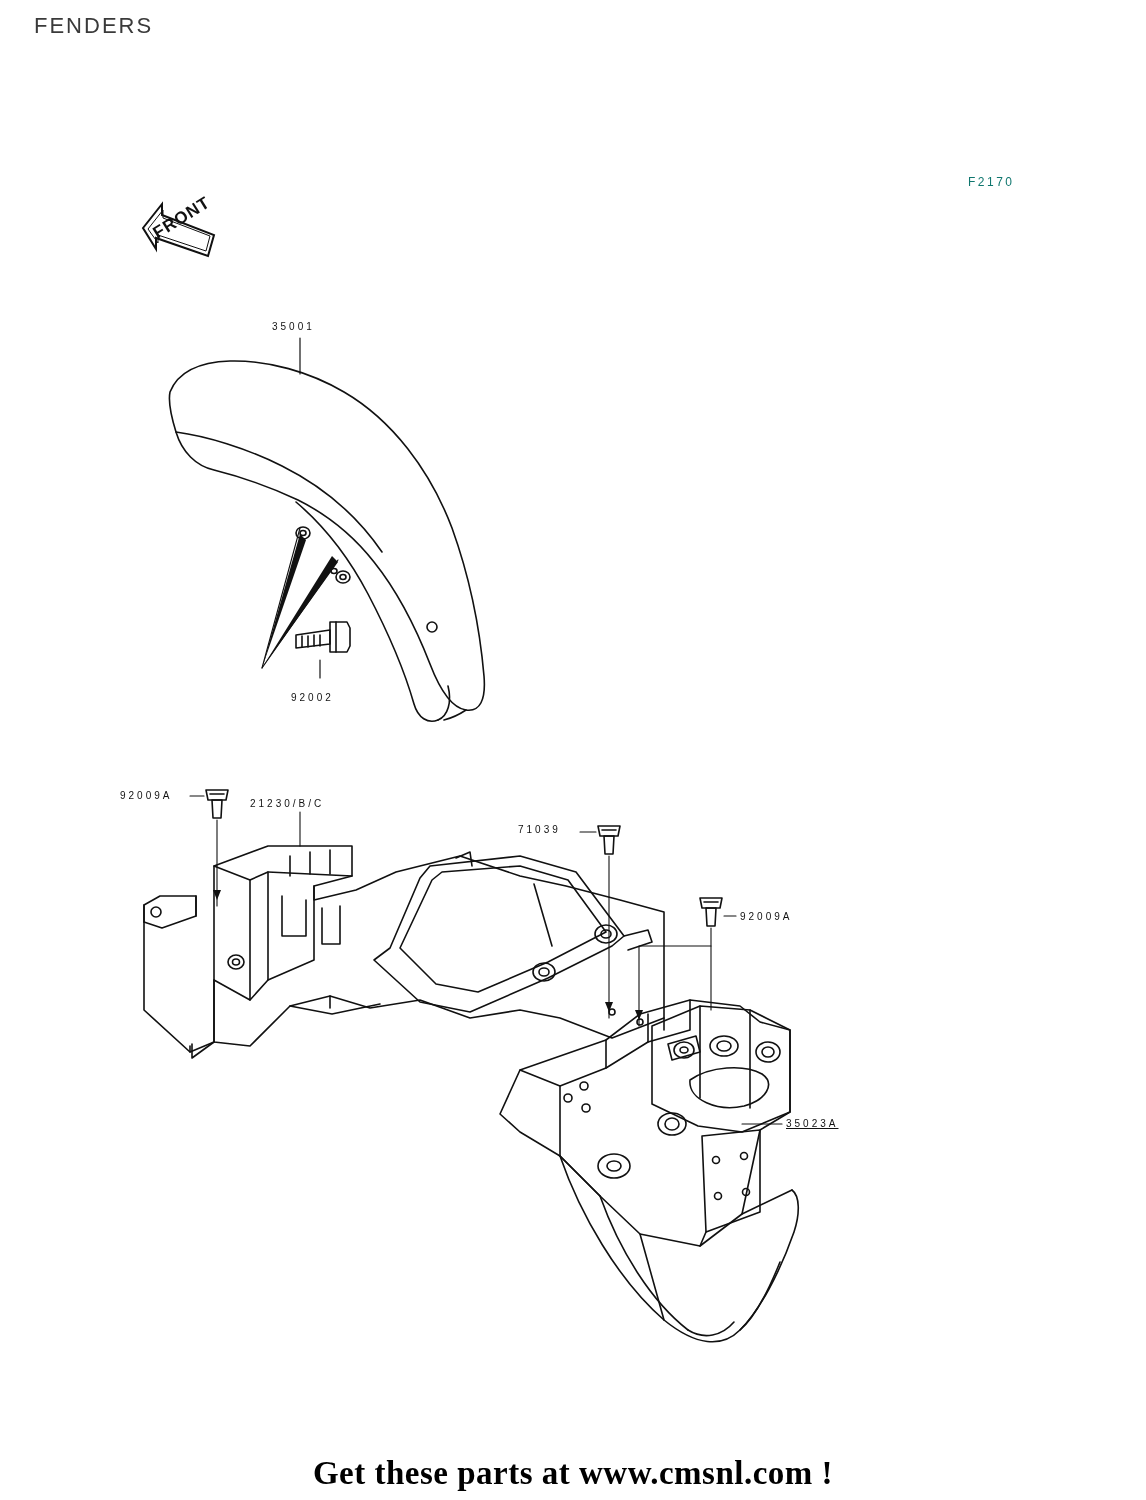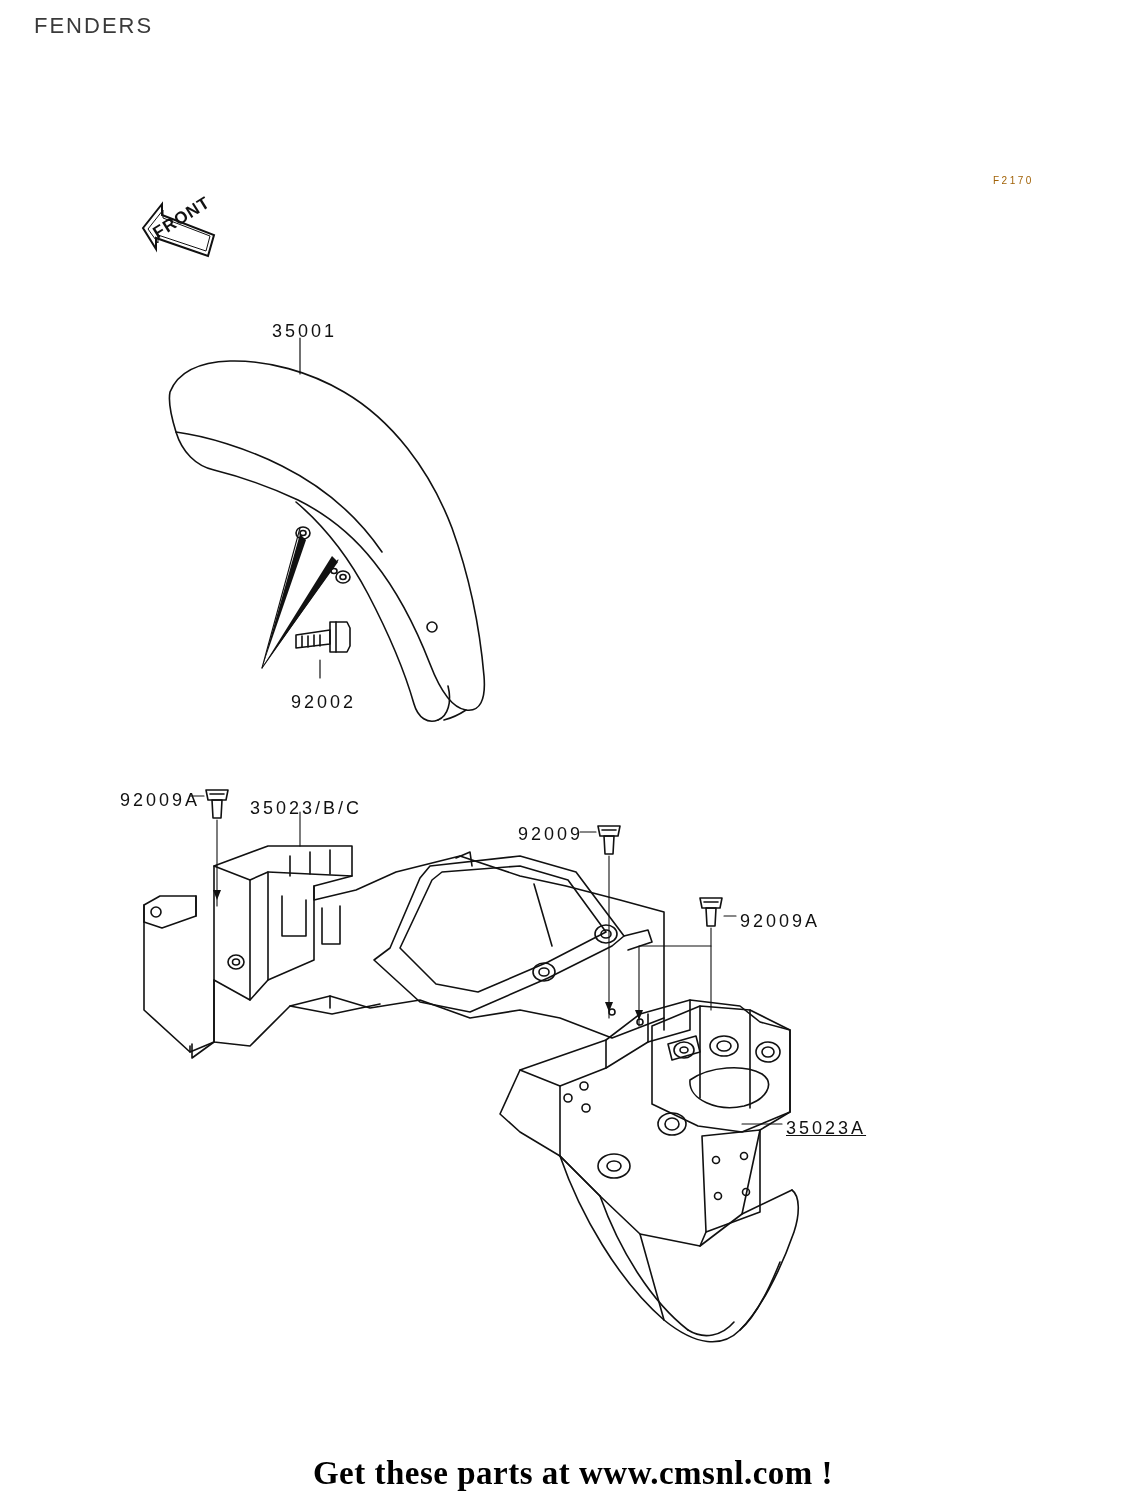--- a/index.html
+++ b/index.html
@@ -26,29 +26,28 @@
     top: 13px;
     font-size: 22px;
     letter-spacing: 2px;
     color: #3a3a3a;
     font-family: "Liberation Sans", sans-serif;
   }
   .fig-code {
     position: absolute;
     left: 968px;
     top: 175px;
+    font-size: 12px;
+    letter-spacing: 2.5px;
+    color: #0f766e;
+    font-family: "Liberation Sans", sans-serif;
+  }
+  .label {
+    position: absolute;
     font-size: 10px;
-    letter-spacing: 2.5px;
-    color: #a16207;
-    font-family: "Liberation Sans", sans-serif;
-    margin-left: 25px;
-  }
-  .label {
-    position: absolute;
-    font-size: 18px;
     letter-spacing: 3px;
     color: #111;
     white-space: nowrap;
     font-family: "Liberation Sans", sans-serif;
   }
   .footer {
     position: absolute;
     left: 0;
     top: 1455px;
     width: 1146px;
@@ -273,19 +272,19 @@
       <path d="M639 1020 L635 1010 L643 1010 Z" fill="#111" stroke="none"></path>
       <path d="M724 916 L736 916" stroke-width="1.1"></path>
 
       <path d="M782 1124 L742 1124" stroke-width="1.1"></path>
     </g>
   </svg>
 
   <div class="label" style="left:272px; top:321px;">35001</div>
   <div class="label" style="left:291px; top:692px;text-align:right;">92002</div>
   <div class="label" style="left:120px; top:790px;">92009A</div>
-  <div class="label" style="left:250px; top:798px;">35023/B/C</div>
-  <div class="label" style="left:518px; top:824px;">92009</div>
+  <div class="label" style="left:250px; top:798px;">21230/B/C</div>
+  <div class="label" style="left:518px; top:824px;">71039</div>
   <div class="label" style="left:740px; top:911px;">92009A</div>
   <div class="label" style="left:786px; top:1118px;text-decoration:underline;">35023A</div>
 
   <div class="footer">Get these parts at www.cmsnl.com !</div>
 </div>
 
 </body></html>

